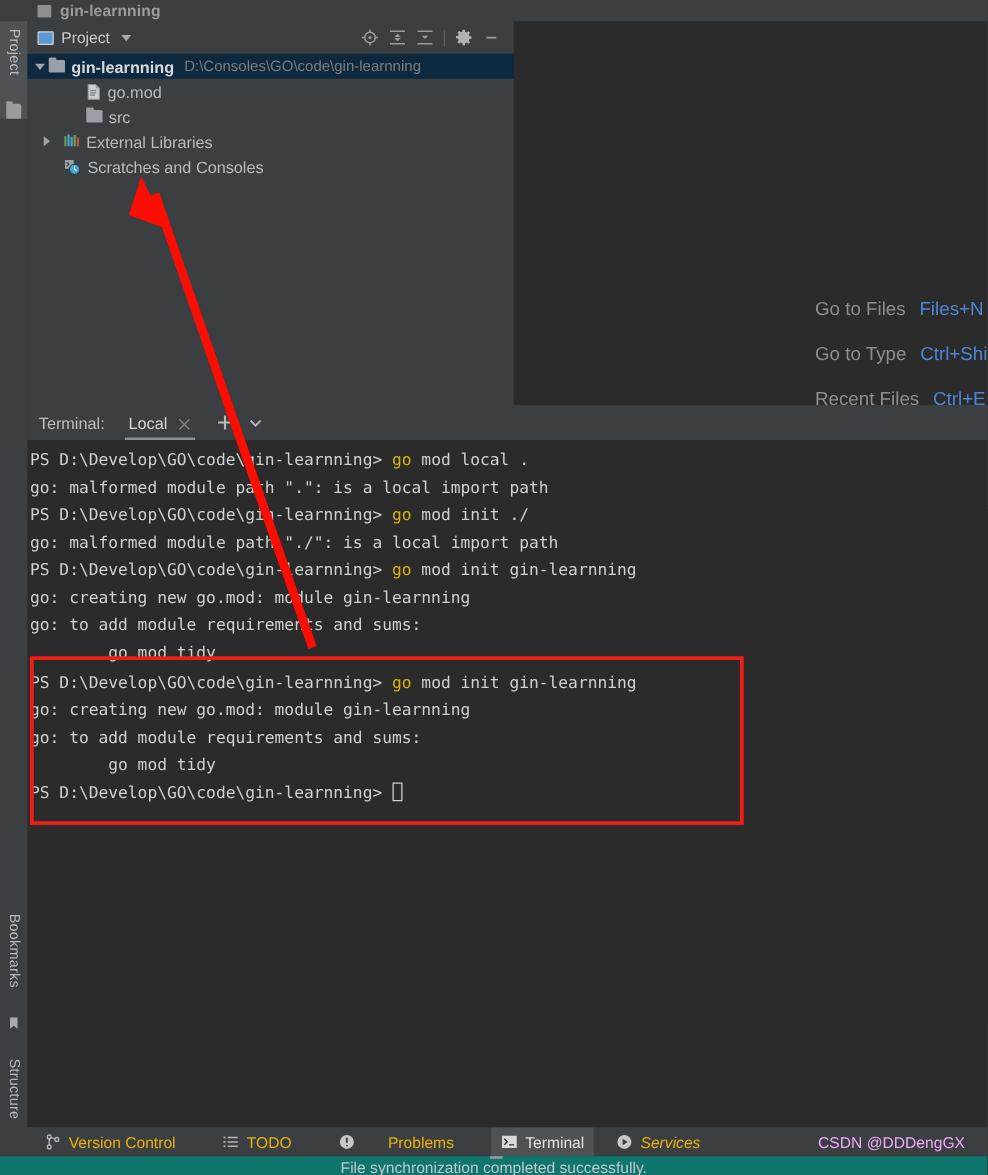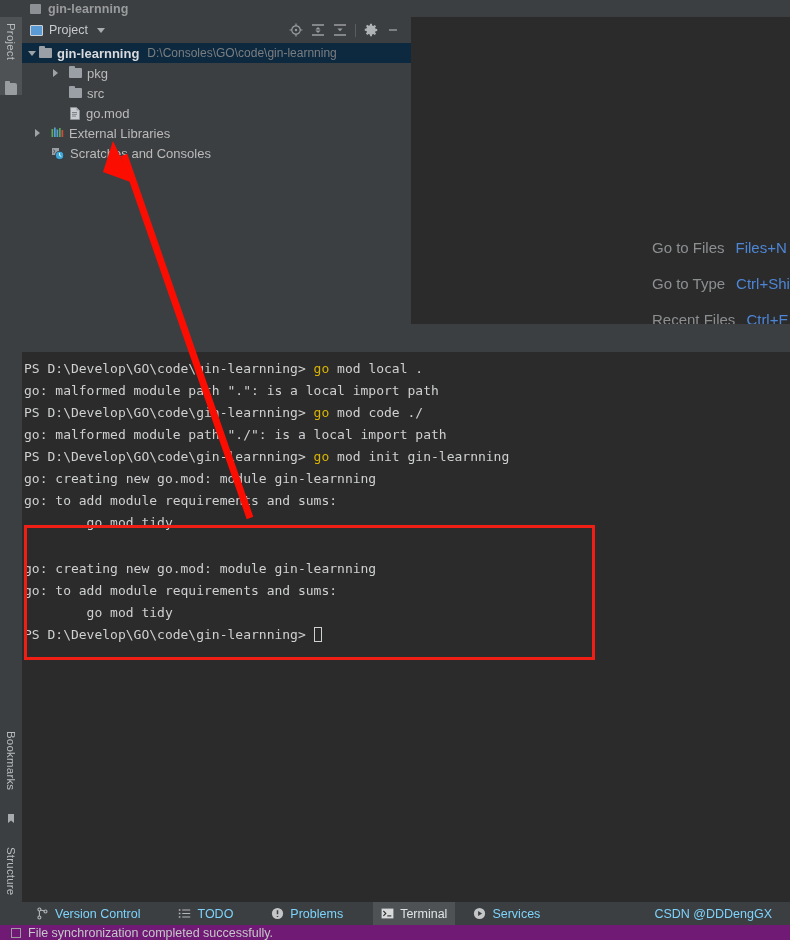--- a/index.html
+++ b/index.html
@@ -145,32 +145,32 @@
   
   .arrowlayer{position:absolute;left:0;top:0;width:790px;height:940px;pointer-events:none;}
 
   
   .bottombar{
     position:absolute;left:0;top:902px;width:790px;height:23px;background:#3c3f41;
     display:flex;align-items:center;
   }
   .bb-item{
     height:23px;display:flex;align-items:center;padding:0 8px;
-    font-size:12.5px;color:#7dd3fc;
+    font-size:12.5px;color:#eab308;
   }
   .bb-item.sel{background:#4e5254;color:#e0e2e4;}
   .bb-ico{width:13px;height:13px;margin-right:6px;position:relative;flex:0 0 auto;}
   .watermark{
-    position:absolute;right:18px;top:907px;font-size:12.5px;color:#7dd3fc;
+    position:absolute;right:18px;top:907px;font-size:12.5px;color:#f0abfc;
   }
 
   
   .statusbar{
-    position:absolute;left:0;top:925px;width:790px;height:15px;background:#701a75;
-    display:flex;align-items:center;
+    position:absolute;left:0;top:925px;width:790px;height:15px;background:#0f766e;
+    display:flex;align-items:center;flex-direction:column;
   }
   .sb-ico{width:10px;height:10px;margin-left:11px;margin-right:7px;border:1px solid #9a9c9e;box-sizing:border-box;}
   .sb-txt{font-size:12.5px;color:#c5c7c9;}
 </style>
 </head>
 <body>
 
 <div class="root">
 
   <div class="titlebar">
@@ -252,40 +252,35 @@
     <div class="tree">
 
       <div class="trow sel" style="padding-left:6px;">
         <span class="arrow down"></span>
         <span class="folder"></span>
         <span class="tname bold">gin-learnning</span>
         <span class="tpath">D:\Consoles\GO\code\gin-learnning</span>
       </div>
 
 
-      <div class="trow" style="padding-left:29px;">
-        <span class="arrow right" style="margin-right:9px;"></span>
-        <span class="folder"></span>
-        <span class="tname">pkg</span>
-      </div>
-
-      <div class="trow" style="padding-left:47px;">
-        <span class="folder"></span>
-        <span class="tname">src</span>
-      </div>
 
       <div class="trow" style="padding-left:47px;">
         <span style="margin-right:5px;display:flex;">
           <svg width="12" height="13" viewBox="0 0 12 13">
             <path d="M1.5 0.5h6l3 3v9h-9z" fill="#c9ccd0" stroke="#8f9295" stroke-width="0.8"></path>
             <path d="M7.5 0.5v3h3" fill="#9aa0a6"></path>
             <path d="M3 5.5h5M3 7.3h5M3 9.1h4" stroke="#6c7073" stroke-width="0.8"></path>
           </svg>
         </span>
         <span class="tname">go.mod</span>
+      </div>
+
+      <div class="trow" style="padding-left:47px;">
+        <span class="folder"></span>
+        <span class="tname">src</span>
       </div>
 
       <div class="trow" style="padding-left:11px;">
         <span class="arrow right" style="margin-right:9px;"></span>
         <span style="margin-right:5px;display:flex;">
           <svg width="13" height="12" viewBox="0 0 13 12">
             <rect x="0.5" y="2" width="1.7" height="8" fill="#4fae5a"></rect>
             <rect x="3" y="0.5" width="1.7" height="9.5" fill="#5a9ed4"></rect>
             <rect x="5.5" y="2.5" width="1.7" height="7.5" fill="#5a9ed4"></rect>
             <rect x="8" y="1" width="1.7" height="9" fill="#4fae5a"></rect>
@@ -322,31 +317,54 @@
       </div>
       <div class="hintrow">
         <span>Recent Files</span>
         <span class="hintkey">Ctrl+E</span>
       </div>
     </div>
   </div>
 
   <div class="termwrap">
 
+    <div class="termheader">
+      <div class="th-label">Terminal:</div>
+      <div class="th-tab">
+        <span class="th-tabname">Local</span>
+        <span class="th-tabclose">
+          <svg width="11" height="11" viewBox="0 0 11 11">
+              <path d="M1.5 1.5l8 8M9.5 1.5l-8 8" stroke="#8b8d8f" stroke-width="1.1"></path>
+            </svg>
+        </span>
+        <span class="th-tabul"></span>
+      </div>
+      <div class="th-plus">
+        <svg width="16" height="16" viewBox="0 0 16 16">
+            <path d="M8 2.4v11.2M2.4 8h11.2" stroke="#b9bcbf" stroke-width="1.7"></path>
+          </svg>
+      </div>
+      <div class="th-chev">
+        <svg width="13" height="13" viewBox="0 0 13 13">
+            <path d="M2.5 4.5L6.5 8.6 10.5 4.5" stroke="#b9bcbf" stroke-width="1.5" fill="none"></path>
+          </svg>
+      </div>
+    </div>
 
     <div class="termbody">
       <div class="tline" style="top:6px;"><span>PS D:\Develop\GO\code\gin-learnning&gt; </span><span class="go">go</span><span> mod local .</span></div>
       <div class="tline" style="top:28px;">go: malformed module path ".": is a local import path</div>
-      <div class="tline" style="top:50px;"><span>PS D:\Develop\GO\code\gin-learnning&gt; </span><span class="go">go</span><span> mod code ./</span></div>
+      <div class="tline" style="top:50px;"><span>PS D:\Develop\GO\code\gin-learnning&gt; </span><span class="go">go</span><span> mod init ./</span></div>
       <div class="tline" style="top:72px;">go: malformed module path "./": is a local import path</div>
       <div class="tline" style="top:94px;"><span>PS D:\Develop\GO\code\gin-learnning&gt; </span><span class="go">go</span><span> mod init gin-learnning</span></div>
       <div class="tline" style="top:116px;">go: creating new go.mod: module gin-learnning</div>
       <div class="tline" style="top:138px;">go: to add module requirements and sums:</div>
       <div class="tline" style="top:160px;">        go mod tidy</div>
 
+      <div class="tline" style="top:184px;"><span>PS D:\Develop\GO\code\gin-learnning&gt; </span><span class="go">go</span><span> mod init gin-learnning</span></div>
       <div class="tline" style="top:206px;">go: creating new go.mod: module gin-learnning</div>
       <div class="tline" style="top:228px;">go: to add module requirements and sums:</div>
       <div class="tline" style="top:250px;">        go mod tidy</div>
       <div class="tline" style="top:272px;"><span>PS D:\Develop\GO\code\gin-learnning&gt; </span><span class="caret"></span></div>
     </div>
 
     <div class="redbox" style="left:2px;top:201px;width:571px;height:135px;"></div>
   </div>
 
   <svg class="arrowlayer" viewBox="0 0 790 940">
@@ -372,42 +390,42 @@
     <div class="bb-item" style="margin-left:22px;">
       <span class="bb-ico">
         <svg width="13" height="13" viewBox="0 0 13 13">
           <path d="M0.8 3h1.6M0.8 6.5h1.6M0.8 10h1.6" stroke="#b4b6b8" stroke-width="1.3"></path>
           <path d="M4.2 3h8M4.2 6.5h8M4.2 10h8" stroke="#b4b6b8" stroke-width="1.2"></path>
         </svg>
       </span>
       <span>TODO</span>
     </div>
 
-    <div class="bb-item" style="margin-left:22px;">
+    <div class="bb-item" style="margin-left:22px;gap:20px;">
       <span class="bb-ico">
         <svg width="13" height="13" viewBox="0 0 13 13">
           <circle cx="6.5" cy="6.5" r="5.6" fill="#c4c6c8"></circle>
           <path d="M6.5 3.2v4M6.5 8.9v1.1" stroke="#3c3f41" stroke-width="1.5"></path>
         </svg>
       </span>
       <span>Problems</span>
     </div>
 
     <div class="bb-item sel" style="margin-left:22px;">
       <span class="bb-ico">
         <svg width="13" height="13" viewBox="0 0 13 13">
           <rect x="0.6" y="1.6" width="11.8" height="9.8" fill="#d7d9db"></rect>
           <path d="M2.4 4l2.4 2.4-2.4 2.4" stroke="#2b2b2b" stroke-width="1.1" fill="none"></path>
           <path d="M6.3 8.9h4" stroke="#2b2b2b" stroke-width="1.1"></path>
         </svg>
       </span>
       <span>Terminal</span>
     </div>
 
-    <div class="bb-item" style="margin-left:10px;">
+    <div class="bb-item" style="margin-left:10px;font-style:italic;">
       <span class="bb-ico">
         <svg width="13" height="13" viewBox="0 0 13 13">
           <circle cx="6.5" cy="6.5" r="5.6" fill="#c4c6c8"></circle>
           <path d="M5.1 3.9l4 2.6-4 2.6z" fill="#3c3f41"></path>
         </svg>
       </span>
       <span>Services</span>
     </div>
   </div>
 

